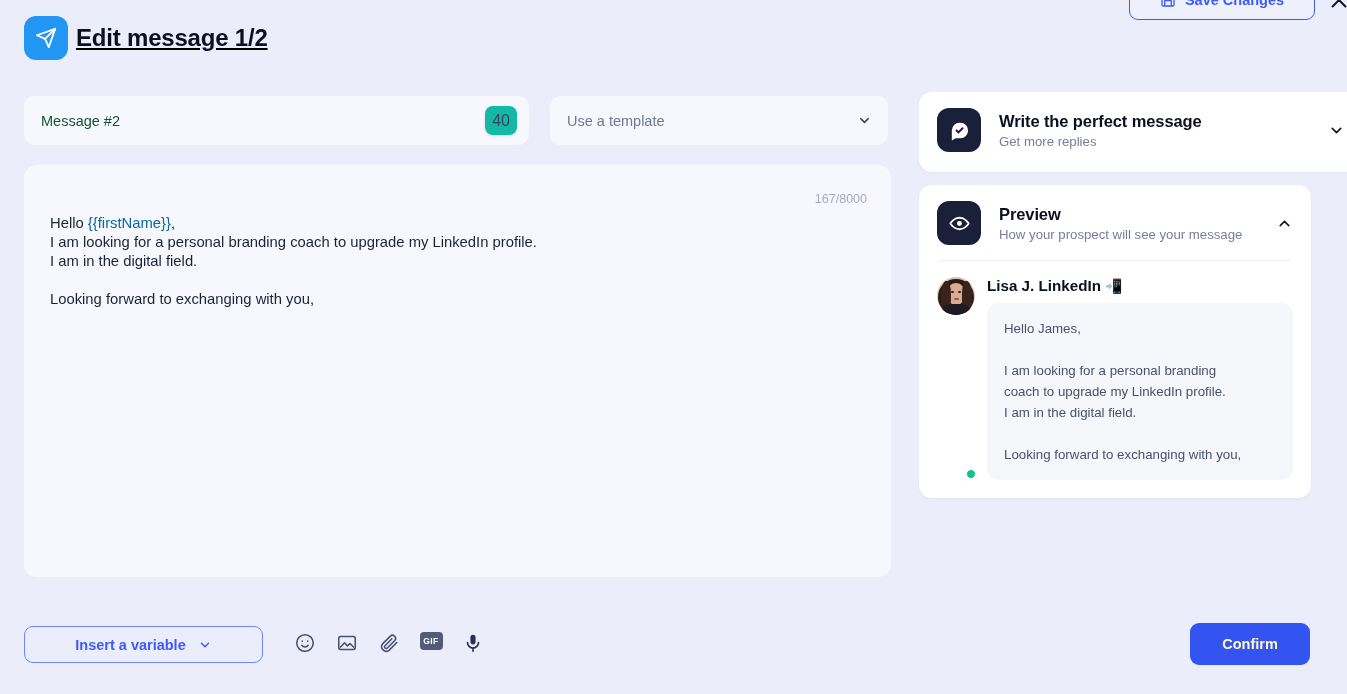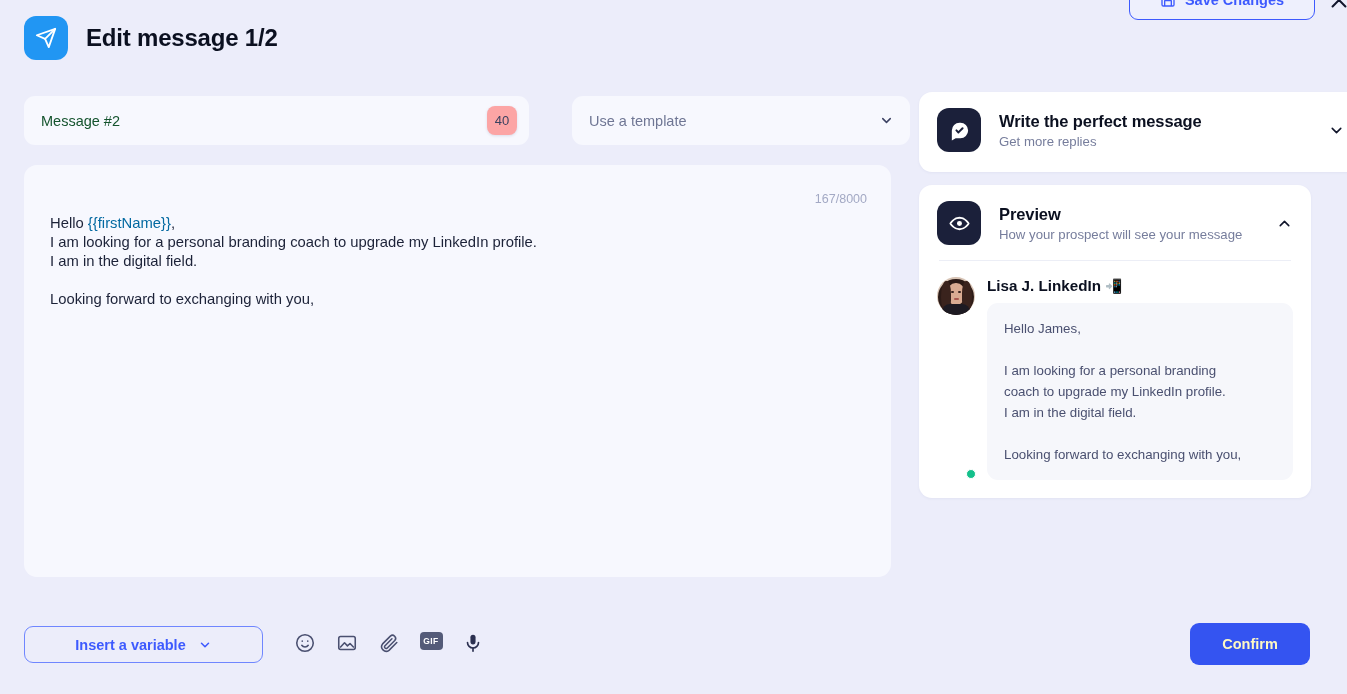--- a/index.html
+++ b/index.html
@@ -5,21 +5,21 @@
   * { box-sizing: border-box; margin: 0; padding: 0; }
   html, body {
     width: 1347px; height: 694px;
     background: #ecedfa;
     font-family: "Liberation Sans", sans-serif;
     overflow: hidden;
   }
   .app { position: relative; width: 1347px; height: 694px; }
 
   
-  .header { position: absolute; left: 24px; top: 16px; display: flex; align-items: center; gap: 18px; }
+  .header { position: absolute; left: 24px; top: 16px; display: flex; align-items: center; gap: 8px; text-decoration: underline; }
   .logo-tile {
     width: 44px; height: 44px; border-radius: 12px;
     background: #2196f3; display: flex; align-items: center; justify-content: center;
   }
   .logo-tile svg { width: 22px; height: 22px; display: block; }
   .page-title { font-size: 24px; font-weight: bold; color: #0b1020; letter-spacing: -0.2px; }
 
   
   .save-btn {
     position: absolute; left: 1129px; top: -20px; width: 186px; height: 40px;
@@ -36,28 +36,28 @@
   .close-btn svg { width: 22px; height: 22px; display: block; }
 
   
   .name-field {
     position: absolute; left: 24px; top: 96px; width: 505px; height: 49px;
     background: #f7f8fe; border-radius: 11px; display: flex; align-items: center;
     padding: 0 12px 0 17px; cursor: text;
   }
   .name-value { flex: 1; font-size: 14.5px; color: #14532d; }
   .count-chip {
-    min-width: 30px; height: 29px; border-radius: 8px; background: #fca5a5;
+    min-width: 30px; height: 29px; border-radius: 8px; background: #14b8a6;
     box-shadow: 0 1px 3px rgba(30,40,90,.13);
     display: flex; align-items: center; justify-content: center;
-    font-size: 13px; color: #3a4260; padding: 0 7px;
+    font-size: 16px; color: #3a4260; padding: 0 7px;
   }
 
   .template-select {
-    position: absolute; left: 572px; top: 96px; width: 338px; height: 49px;
+    position: absolute; left: 550px; top: 96px; width: 338px; height: 49px;
     background: #f7f8fe; border-radius: 11px; display: flex; align-items: center;
     padding: 0 16px 0 17px; cursor: pointer;
   }
   .template-label { flex: 1; font-size: 14.5px; color: #6f7694; }
   .chev { width: 15px; height: 15px; display: block; }
 
   
   .editor {
     position: absolute; left: 24px; top: 165px; width: 867px; height: 412px;
     background: #f7f8fe; border-radius: 13px; padding: 24px 26px;

